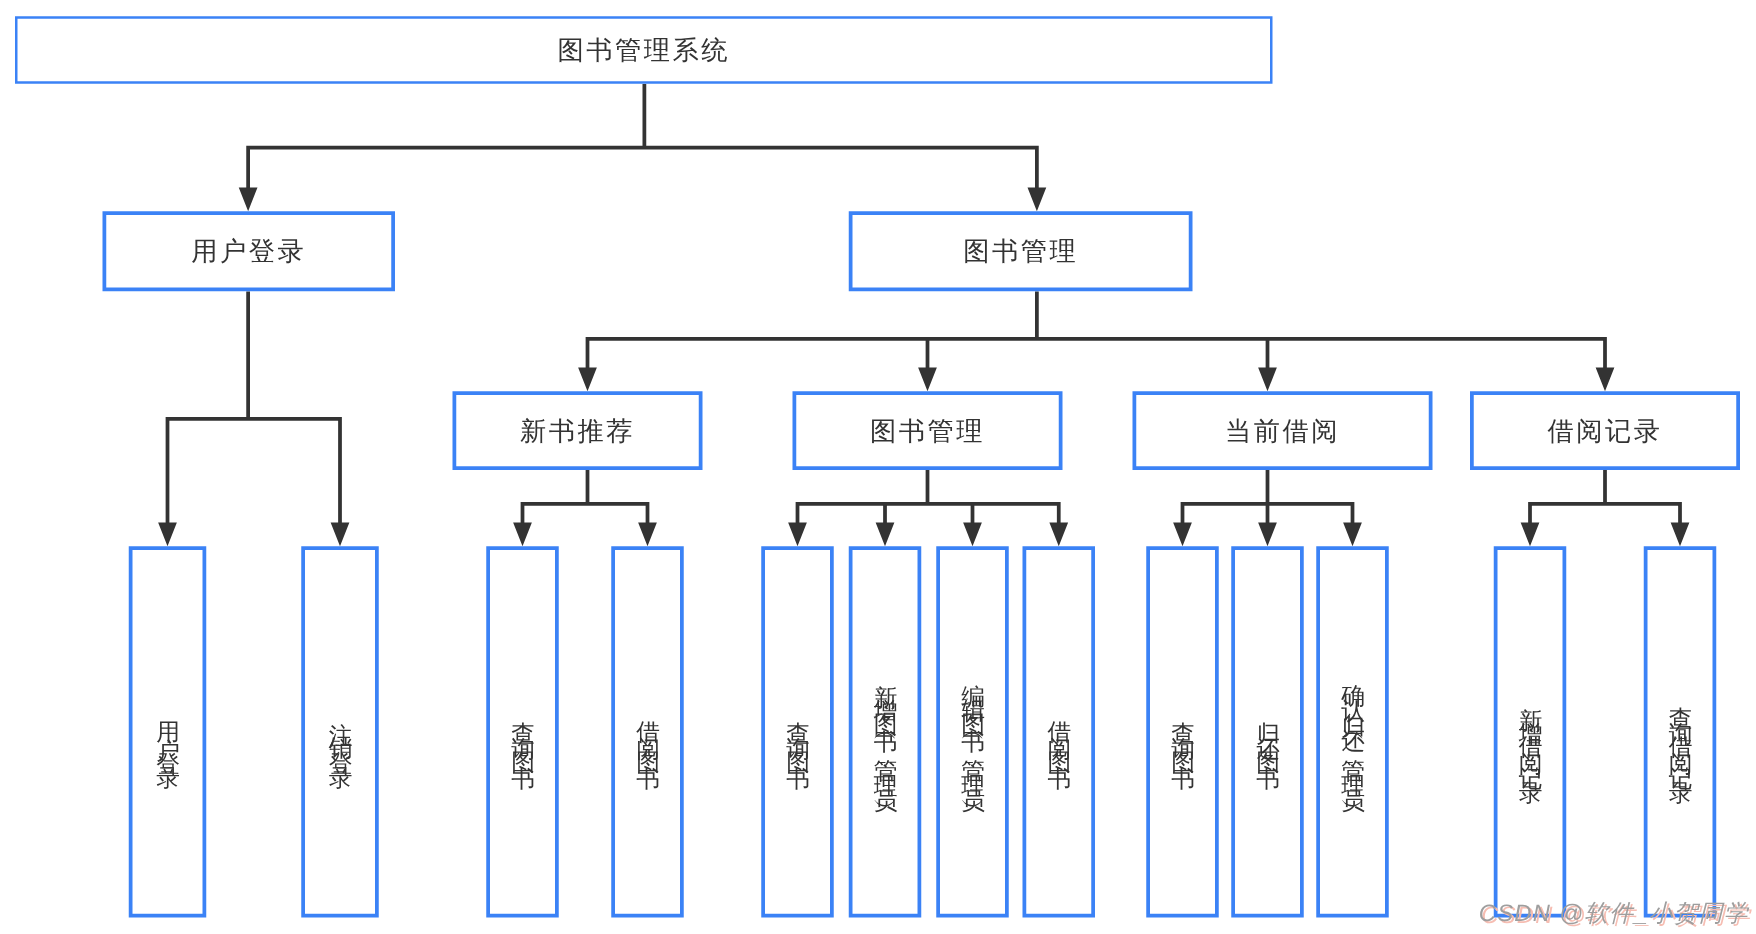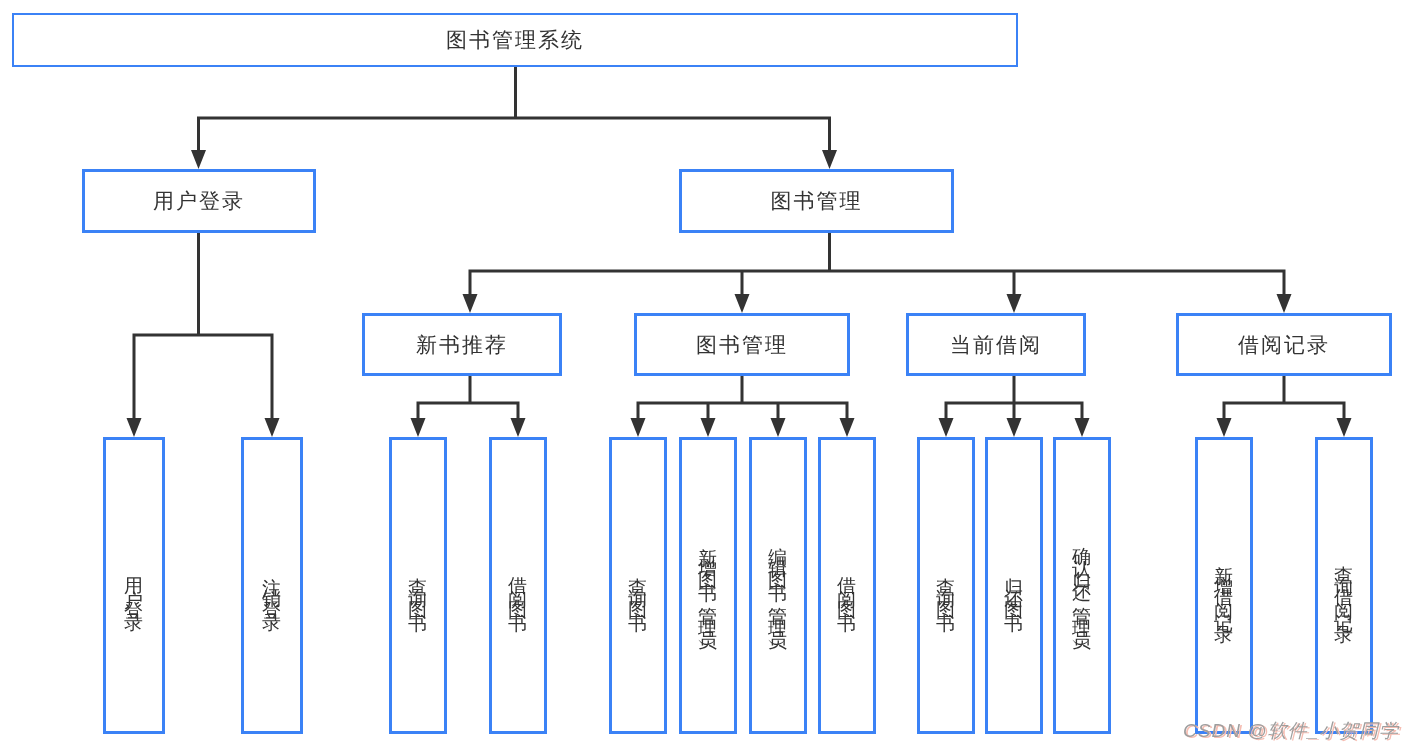--- a/index.html
+++ b/index.html
@@ -96,21 +96,21 @@
   <div class="node" style="left:679px;top:169px;width:275px;height:64px">
     <span class="hlabel">图书管理</span>
   </div>
 
   <div class="node" style="left:362px;top:313px;width:200px;height:63px">
     <span class="hlabel">新书推荐</span>
   </div>
   <div class="node" style="left:634px;top:313px;width:216px;height:63px">
     <span class="hlabel">图书管理</span>
   </div>
-  <div class="node" style="left:906px;top:313px;width:180px;height:63px">
+  <div class="node" style="left:906px;top:313px;width:240px;height:63px">
     <span class="hlabel">当前借阅</span>
   </div>
   <div class="node" style="left:1176px;top:313px;width:216px;height:63px">
     <span class="hlabel">借阅记录</span>
   </div>
 
   <div class="node" style="left:103px;top:437px;width:62px;height:297px">
     <span class="vtext">用户登录</span>
   </div>
   <div class="node" style="left:241px;top:437px;width:62px;height:297px">

